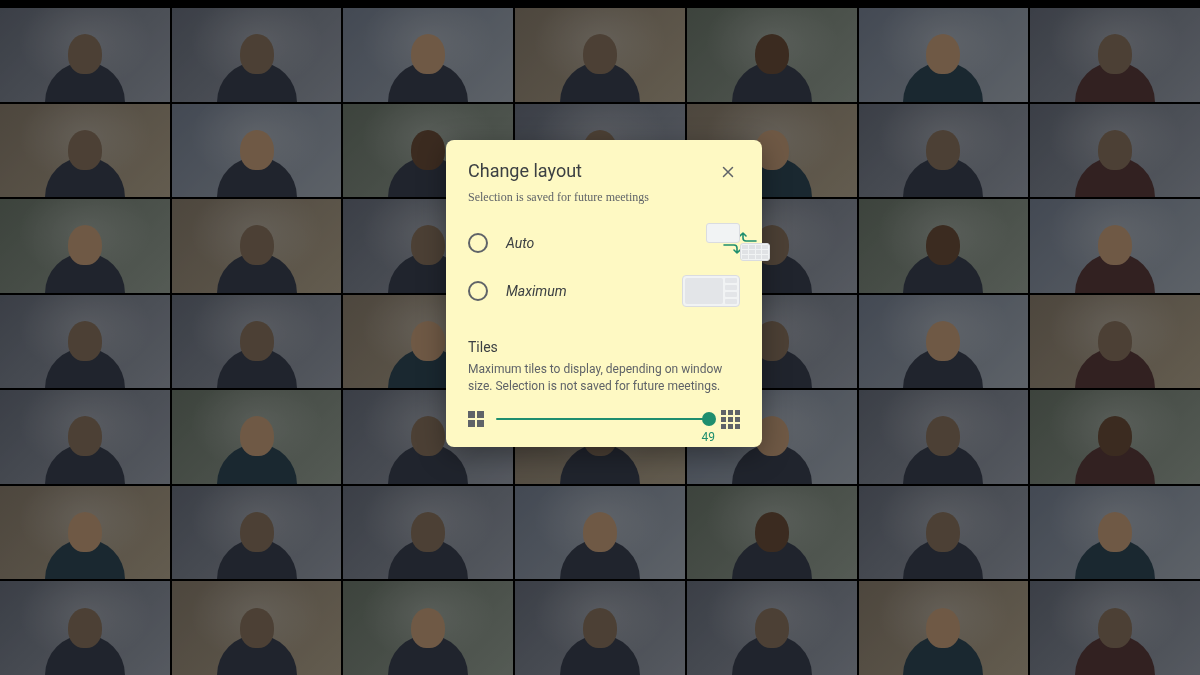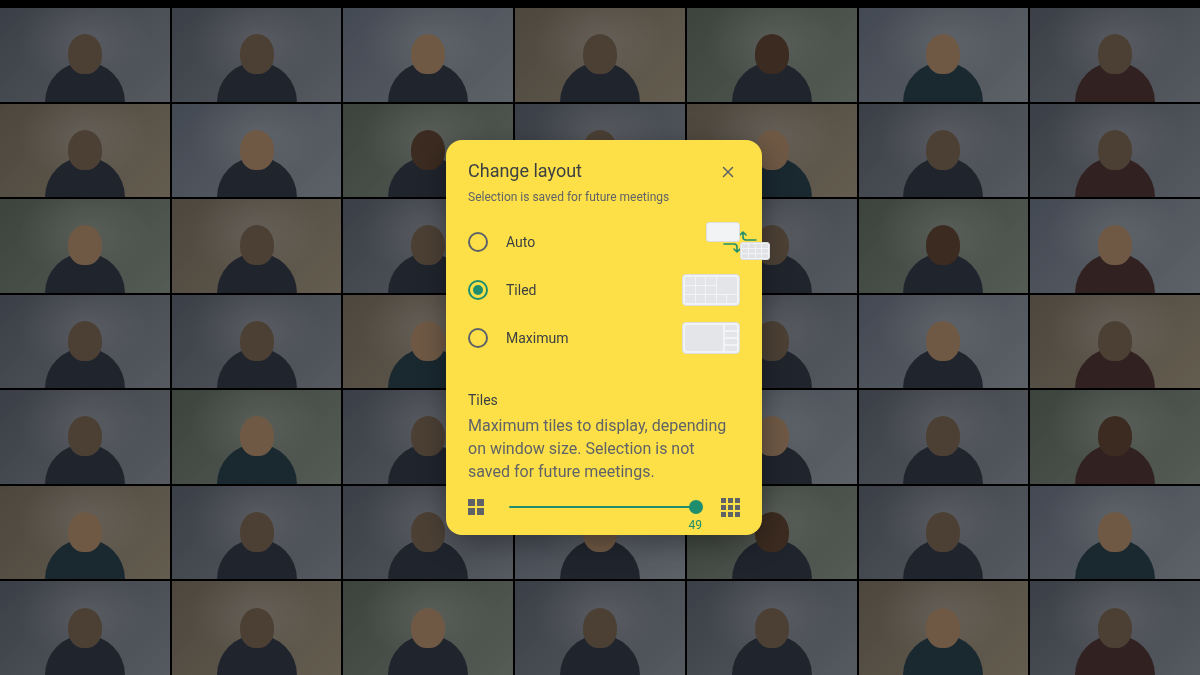--- a/index.html
+++ b/index.html
@@ -57,50 +57,50 @@
   .video-tile:nth-child(7n) .body { background:#5a3c3c; }
   .video-tile:nth-child(6n) .body { background:#2f4858; }
   .video-tile:nth-child(5n) .head { background:#6b4f3a; }
   .video-tile:nth-child(3n) .head { background:#c9a27e; }
   
   .dialog {
     position: absolute;
     left: 446px;
     top: 140px;
     width: 316px;
-    background: #fde047;
-    border-radius: 16px;
+    background: #fef9c3;
+    border-radius: 8px;
     box-shadow: 0 8px 28px rgba(0,0,0,0.35);
     padding: 20px 22px 18px 22px;
     color: #202124;
   }
   .dialog-header { display:flex; align-items:flex-start; justify-content:space-between; }
   .dialog-title { font-size: 18px; font-weight: 400; color:#3c4043; letter-spacing:0; }
-  .dialog-sub { font-size: 12px; color:#5f6368; margin-top:6px; margin-bottom:14px; }
+  .dialog-sub { font-size: 12px; color:#5f6368; margin-top:6px; margin-bottom:14px;font-family:Liberation Serif, serif; }
   .close-btn { background:none; border:none; cursor:pointer; width:24px; height:24px; color:#5f6368; display:flex; align-items:center; justify-content:center; }
   .close-btn svg { width:18px; height:18px; }
   
-  .options { display:flex; flex-direction:column; }
+  .options { display:flex; flex-direction:column;font-style:italic; }
   .option-row {
     display:flex; align-items:center; height:48px; cursor:pointer;
   }
   .radio {
     width:20px; height:20px; border-radius:50%; border:2px solid #5f6368; position:relative; flex:0 0 20px;
   }
   .radio.selected { border-color:#1e8e6e; }
   .radio.selected::after {
     content:''; position:absolute; left:50%; top:50%; width:10px; height:10px; background:#1e8e6e; border-radius:50%; transform:translate(-50%,-50%);
   }
   .option-label { margin-left:18px; font-size:14px; color:#3c4043; flex:1; }
   .option-thumb { flex:0 0 auto; }
   
-  .section-title { font-size:14px; color:#3c4043; margin-top:30px; }
-  .section-desc { font-size:16px; color:#5f6368; margin-top:6px; line-height:1.45; }
-  
-  .slider-row { display:flex; align-items:center; gap:25px; margin-top:14px; }
+  .section-title { font-size:14px; color:#3c4043; margin-top:24px; }
+  .section-desc { font-size:12px; color:#5f6368; margin-top:6px; line-height:1.45; }
+  
+  .slider-row { display:flex; align-items:center; gap:12px; margin-top:14px; }
   .slider-wrap { flex:1; position:relative; }
   .slider-track { height:2px; background:#1e8e6e; width:100%; position:relative; border-radius:2px; }
   .slider-thumb { position:absolute; right:-7px; top:50%; transform:translateY(-50%); width:14px; height:14px; border-radius:50%; background:#1e8e6e; }
   .slider-value { position:absolute; right:-6px; top:12px; font-size:12px; color:#1e8e6e; }
   
   .grid-icon { display:grid; gap:2px; }
   .grid-icon .cell { background:#5f6368; }
   .grid-icon.small { grid-template-columns:repeat(2,7px); grid-template-rows:repeat(2,7px); }
   .grid-icon.large { grid-template-columns:repeat(3,5px); grid-template-rows:repeat(3,5px); }
   .grid-icon.small .cell { width:7px; height:7px; }
@@ -365,38 +365,20 @@
           <svg class="arrow arrow-tr" viewBox="0 0 18 16">
               <path d="M2 3 H12 Q15 3 15 6 V11 M15 11 L12 8 M15 11 L18 8" stroke="#1e8e6e" stroke-width="1.6" fill="none" stroke-linecap="round" stroke-linejoin="round"></path>
             </svg>
           <svg class="arrow arrow-bl" viewBox="0 0 18 16">
               <path d="M16 13 H6 Q3 13 3 10 V5 M3 5 L0 8 M3 5 L6 8" stroke="#1e8e6e" stroke-width="1.6" fill="none" stroke-linecap="round" stroke-linejoin="round"></path>
             </svg>
         </span>
       </span>
     </div>
 
-    <div class="option-row">
-      <span class="radio selected"></span>
-      <span class="option-label">Tiled</span>
-      <span class="option-thumb thumb-box thumb-tiled">
-        <div></div>
-          <div></div>
-          <div></div>
-          <div class="big"></div>
-        <div></div>
-          <div></div>
-          <div></div>
-        <div></div>
-          <div></div>
-          <div></div>
-          <div></div>
-          <div></div>
-      </span>
-    </div>
 
 
     <div class="option-row">
       <span class="radio"></span>
       <span class="option-label">Maximum</span>
       <span class="option-thumb thumb-box thumb-sidebar">
         <div class="main"></div>
         <div class="side">
             <div></div>
             <div></div>

